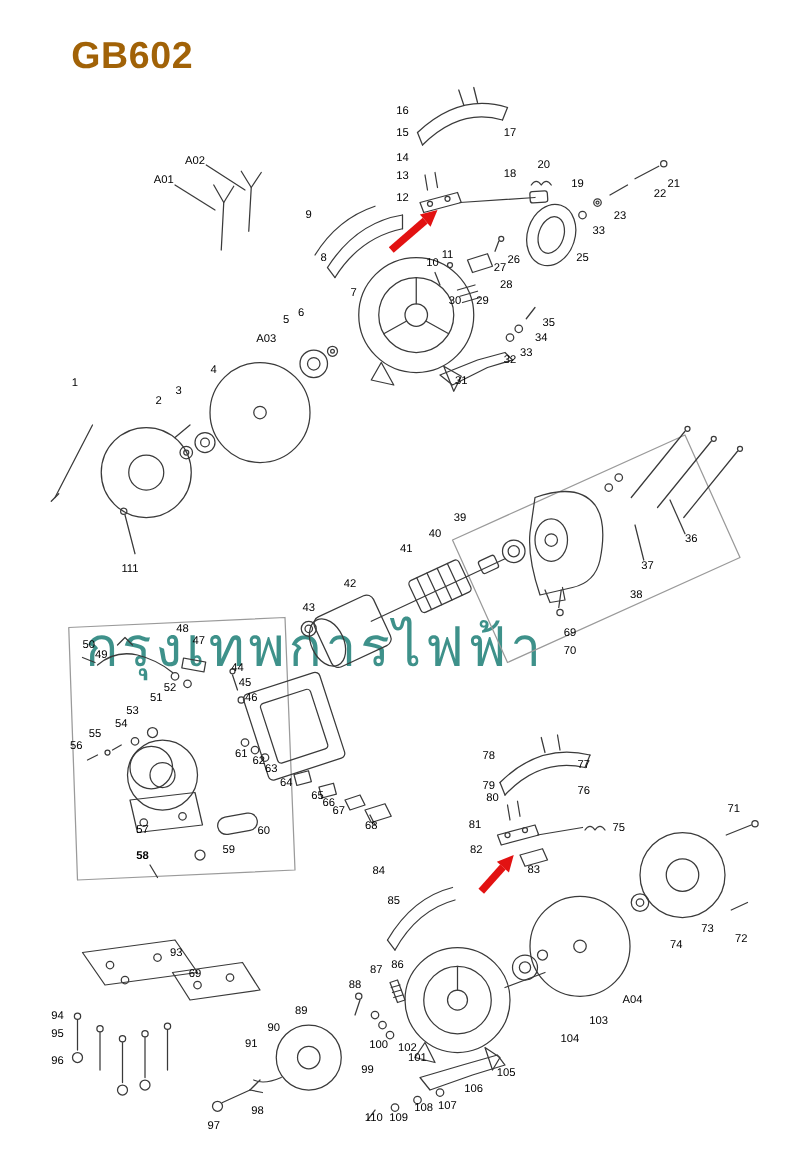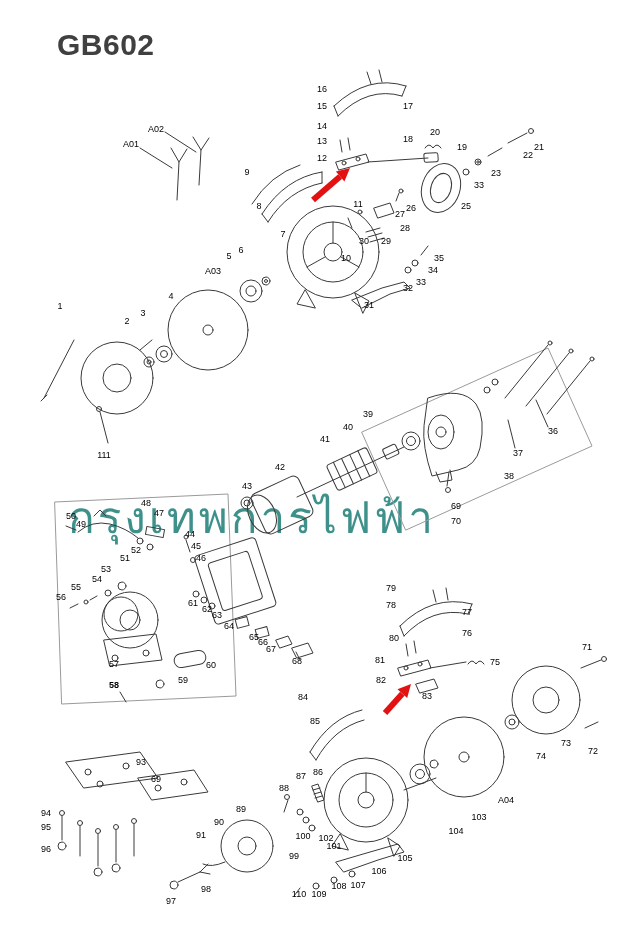--- a/index.html
+++ b/index.html
@@ -1,19 +1,19 @@
 <!DOCTYPE html>
 <html><head>
 <meta charset="utf-8">
 <style>
   html,body{margin:0;padding:0;background:#ffffff;}
   .stage{position:relative;width:640px;height:939px;background:#fff;overflow:hidden;
          font-family:"Liberation Sans",sans-serif;}
   .title{position:absolute;left:57px;top:28px;font-size:30px;font-weight:800;
-         letter-spacing:.5px;color:#404040;z-index:5;}
+         letter-spacing:.5px;color:#a16207;z-index:5;}
   .watermark{position:absolute;left:68px;top:482px;font-size:44px;color:#0f766e;
          opacity:.8;z-index:1;white-space:nowrap;letter-spacing:3px;
          font-family:Liberation Serif, serif;}
   #diagram{position:absolute;left:0;top:0;z-index:2;}
   #labels-layer{position:absolute;left:0;top:0;width:640px;height:939px;z-index:3;}
   #arrow-layer{position:absolute;left:0;top:0;z-index:4;pointer-events:none;}
   .part-label{position:absolute;transform:translate(-50%,-50%);font-size:9px;
          color:#000;line-height:1;background:transparent;}
 </style>
 </head>
@@ -302,21 +302,21 @@
   <div id="labels-layer">
       <span class="part-label" style="left: 60px; top: 306px;">1</span>
       <span class="part-label" style="left: 127px; top: 321px;">2</span>
       <span class="part-label" style="left: 143px; top: 313px;">3</span>
       <span class="part-label" style="left: 171px; top: 296px;">4</span>
       <span class="part-label" style="left: 229px; top: 256px;">5</span>
       <span class="part-label" style="left: 241px; top: 250px;">6</span>
       <span class="part-label" style="left: 283px; top: 234px;">7</span>
       <span class="part-label" style="left: 259px; top: 206px;">8</span>
       <span class="part-label" style="left: 247px; top: 172px;">9</span>
-      <span class="part-label" style="left: 346px; top: 210px; margin-top: 48px;">10</span>
+      <span class="part-label" style="left: 346px; top: 210px;">10</span>
       <span class="part-label" style="left: 358px; top: 204px;">11</span>
       <span class="part-label" style="left: 322px; top: 158px;">12</span>
       <span class="part-label" style="left: 322px; top: 141px;">13</span>
       <span class="part-label" style="left: 322px; top: 126px;">14</span>
       <span class="part-label" style="left: 322px; top: 106px;">15</span>
       <span class="part-label" style="left: 322px; top: 89px;">16</span>
       <span class="part-label" style="left: 408px; top: 106px;">17</span>
       <span class="part-label" style="left: 408px; top: 139px;">18</span>
       <span class="part-label" style="left: 462px; top: 147px;">19</span>
       <span class="part-label" style="left: 435px; top: 132px;">20</span>
@@ -371,21 +371,21 @@
       <span class="part-label" style="left: 456px; top: 506px;">69</span>
       <span class="part-label" style="left: 456px; top: 521px;">70</span>
       <span class="part-label" style="left: 587px; top: 647px;">71</span>
       <span class="part-label" style="left: 593px; top: 751px;">72</span>
       <span class="part-label" style="left: 566px; top: 743px;">73</span>
       <span class="part-label" style="left: 541px; top: 756px;">74</span>
       <span class="part-label" style="left: 495px; top: 662px;">75</span>
       <span class="part-label" style="left: 467px; top: 633px;">76</span>
       <span class="part-label" style="left: 467px; top: 612px;">77</span>
       <span class="part-label" style="left: 391px; top: 605px;">78</span>
-      <span class="part-label" style="left: 391px; top: 588px;">79</span>
+      <span class="part-label" style="left: 391px; top: 629px;">79</span>
       <span class="part-label" style="left: 394px; top: 638px;">80</span>
       <span class="part-label" style="left: 380px; top: 660px;">81</span>
       <span class="part-label" style="left: 381px; top: 680px;">82</span>
       <span class="part-label" style="left: 427px; top: 696px;">83</span>
       <span class="part-label" style="left: 303px; top: 697px;">84</span>
       <span class="part-label" style="left: 303px; top: 721px; padding-left: 24px;">85</span>
       <span class="part-label" style="left: 318px; top: 772px;">86</span>
       <span class="part-label" style="left: 301px; top: 776px;">87</span>
       <span class="part-label" style="left: 284px; top: 788px;">88</span>
       <span class="part-label" style="left: 241px; top: 809px;">89</span>

